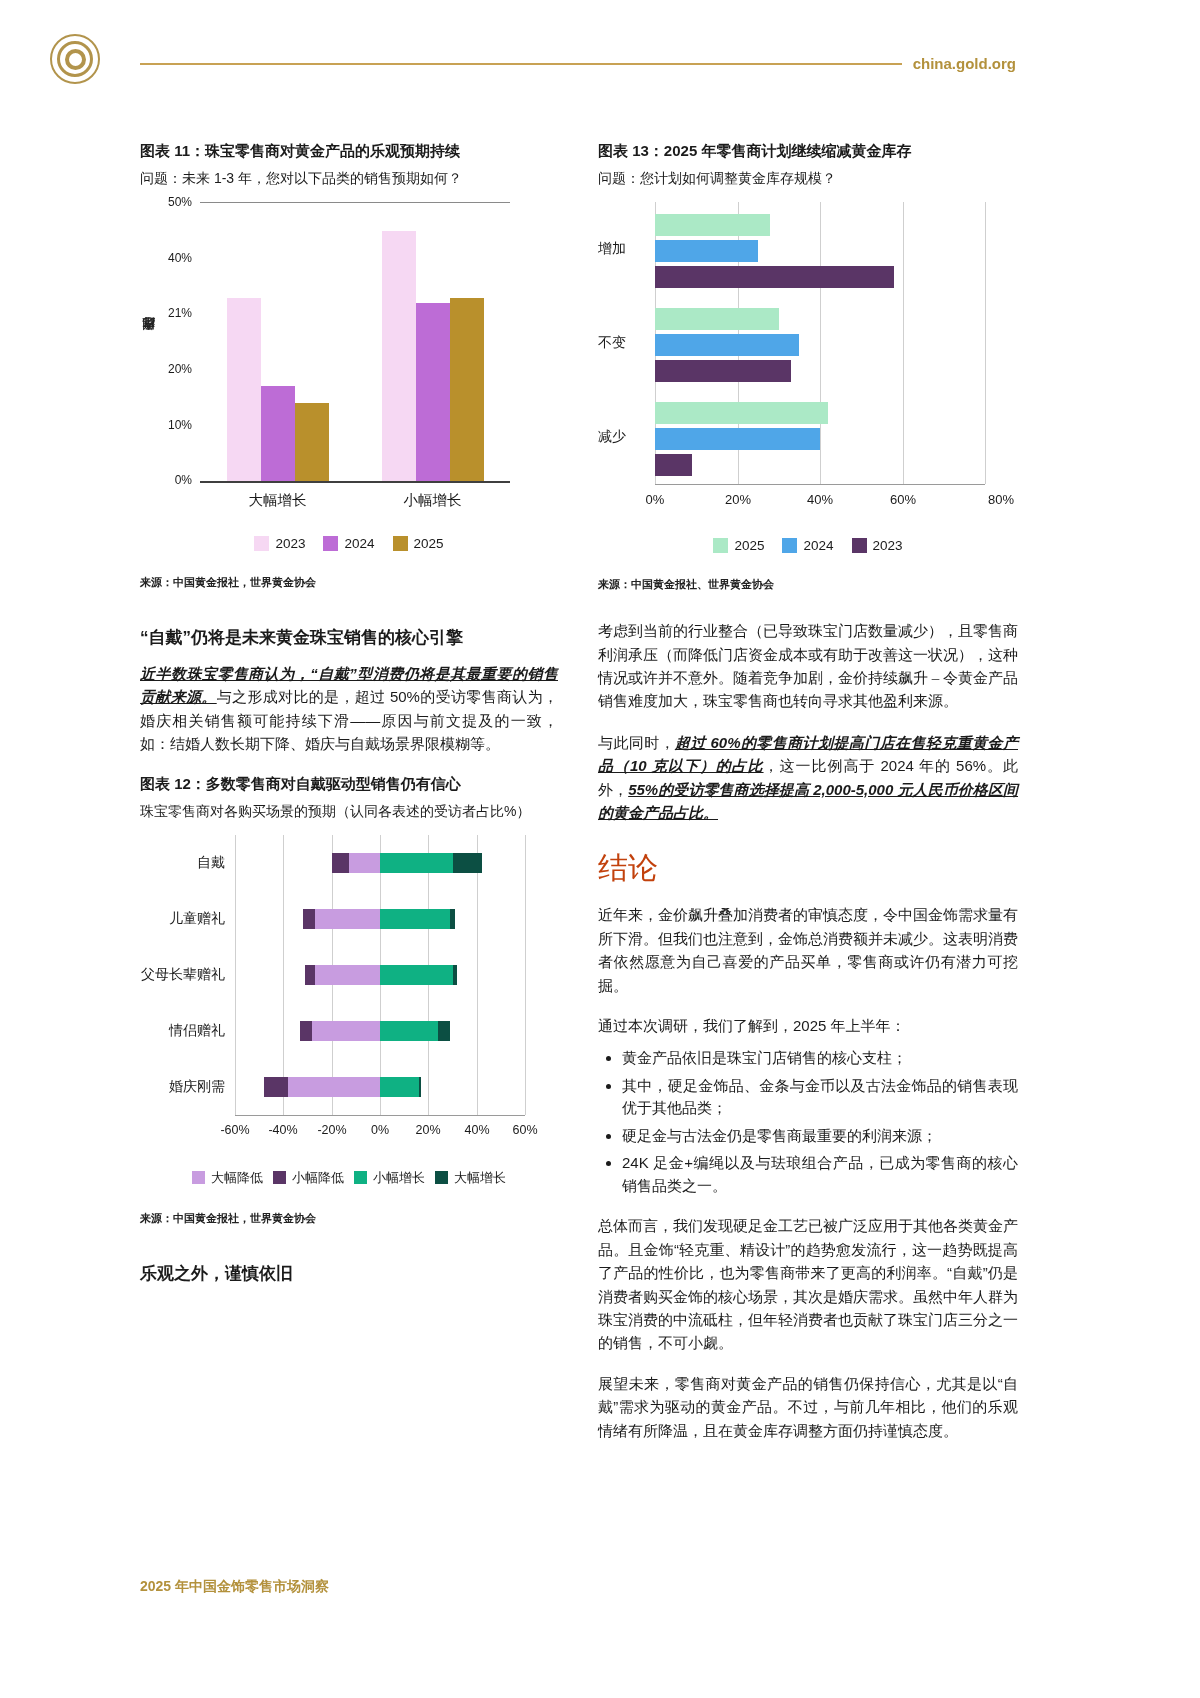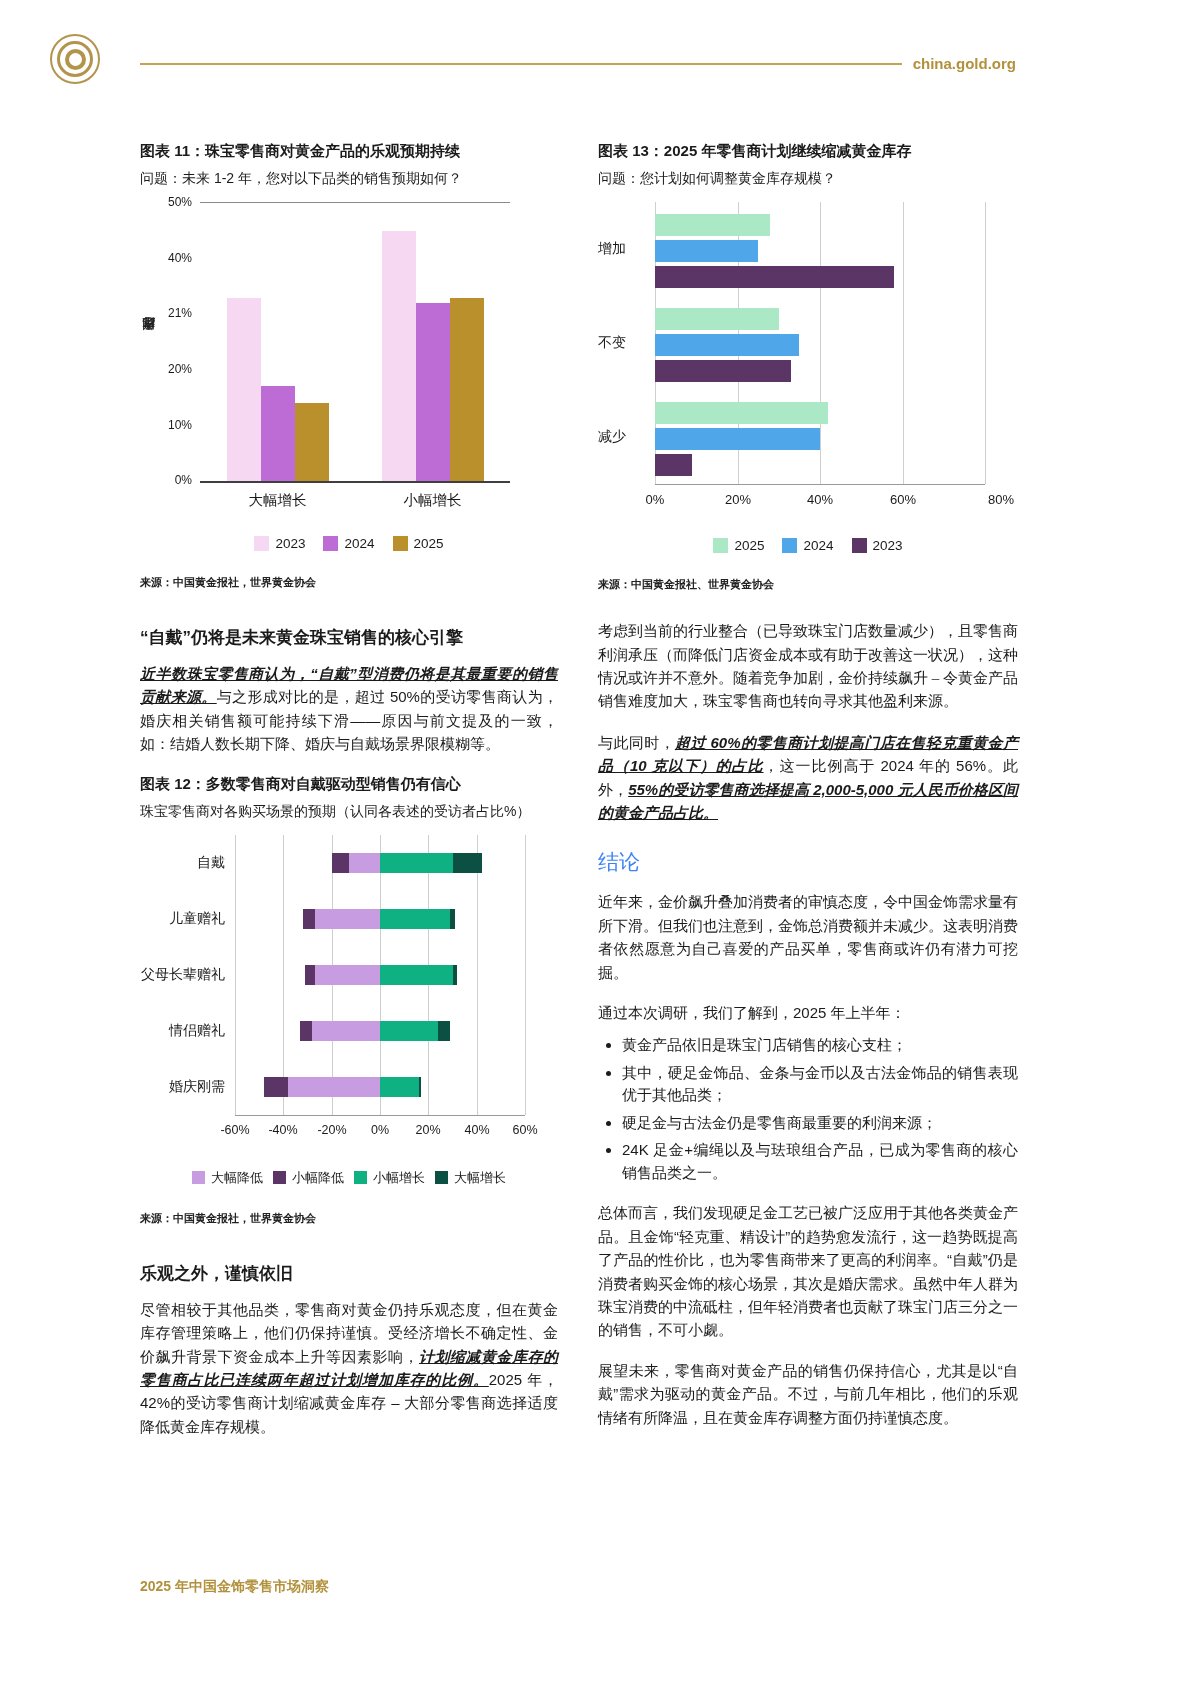--- a/index.html
+++ b/index.html
@@ -17,21 +17,21 @@
   .col-left{padding-right:40px;}
   .col-right{}
 
   
   .fig-title{font-size:15px;font-weight:bold;margin:0 0 7px;line-height:1.4;}
   .fig-sub{font-size:14px;margin:0 0 14px;line-height:1.45;}
   .source{font-size:11px;font-weight:bold;margin:24px 0 0;color:#222;}
   .sec-heading{font-size:17px;font-weight:bold;margin:36px 0 12px;line-height:1.4;}
   p.body{font-size:15px;line-height:1.56;margin:0 0 17px;text-align:justify;}
   .emph{font-weight:bold;font-style:italic;text-decoration:underline;}
-  .conclusion-heading{font-size:21px;color:#3b82f6;font-weight:400;margin:24px 0 14px;}
+  .conclusion-heading{font-size:30px;color:#c2410c;font-weight:400;margin:24px 0 14px;}
   ul.bullets{margin:0 0 17px;padding-left:24px;}
   ul.bullets li{font-size:15px;line-height:1.5;margin-bottom:5px;text-align:justify;}
   .footer{position:absolute;left:140px;top:1578px;color:#b3913c;font-weight:bold;font-size:14px;}
 
   
   .vchart{display:flex;margin-top:8px;}
   .ylab{writing-mode:vertical-rl;transform:rotate(180deg);font-size:13px;width:18px;height:278px;display:flex;align-items:center;justify-content:center;color:#222;}
   .yticks{position:relative;width:42px;height:278px;}
   .ytick{position:absolute;right:8px;font-size:12px;line-height:1;}
   .vplot{width:310px;height:278px;border-bottom:2px solid #3f3f3f;border-top:1px solid #8a8a8a;display:flex;justify-content:space-around;align-items:flex-end;}
@@ -78,21 +78,21 @@
 </div>
 <div class="header-line"></div>
 <div class="site">china.gold.org</div>
 
 <div class="content">
 
   <div class="col-left">
 
     <section>
       <h3 class="fig-title">图表 11：珠宝零售商对黄金产品的乐观预期持续</h3>
-      <p class="fig-sub">问题：未来 1-2 年，您对以下品类的销售预期如何？</p>
+      <p class="fig-sub">问题：未来 1-3 年，您对以下品类的销售预期如何？</p>
       <div class="vchart">
         <div class="ylab">占总样本比例</div>
         <div class="yticks" id="fig11-yticks">
             <div class="ytick" style="top: 272px;">0%</div>
             <div class="ytick" style="top: 216.4px;">10%</div>
             <div class="ytick" style="top: 160.8px;">20%</div>
             <div class="ytick" style="top: 105.2px;">21%</div>
             <div class="ytick" style="top: 49.6px;">40%</div>
             <div class="ytick" style="top: -6px;">50%</div>
           </div>
@@ -198,21 +198,20 @@
           </div>
           <div class="legend-item">
             <div class="swatch" style="background: rgb(12, 79, 67);"></div>
             <div class="legend-label">大幅增长</div>
           </div>
         </div>
       <p class="source">来源：中国黄金报社，世界黄金协会</p>
     </section>
 
     <h2 class="sec-heading">乐观之外，谨慎依旧</h2>
-    <p class="body"><span>尽管相较于其他品类，零售商对黄金仍持乐观态度，但在黄金库存管理策略上，他们仍保持谨慎。受经济增长不确定性、金价飙升背景下资金成本上升等因素影响，</span><span class="emph">计划缩减黄金库存的零售商占比已连续两年超过计划增加库存的比例。</span><span>2025 年，42%的受访零售商计划缩减黄金库存 – 大部分零售商选择适度降低黄金库存规模。</span></p>
 
   </div>
 
   <div class="col-right">
 
     <section>
       <h3 class="fig-title">图表 13：2025 年零售商计划继续缩减黄金库存</h3>
       <p class="fig-sub">问题：您计划如何调整黄金库存规模？</p>
       <div class="hchart">
         <div class="hcats" id="fig13-cats">

